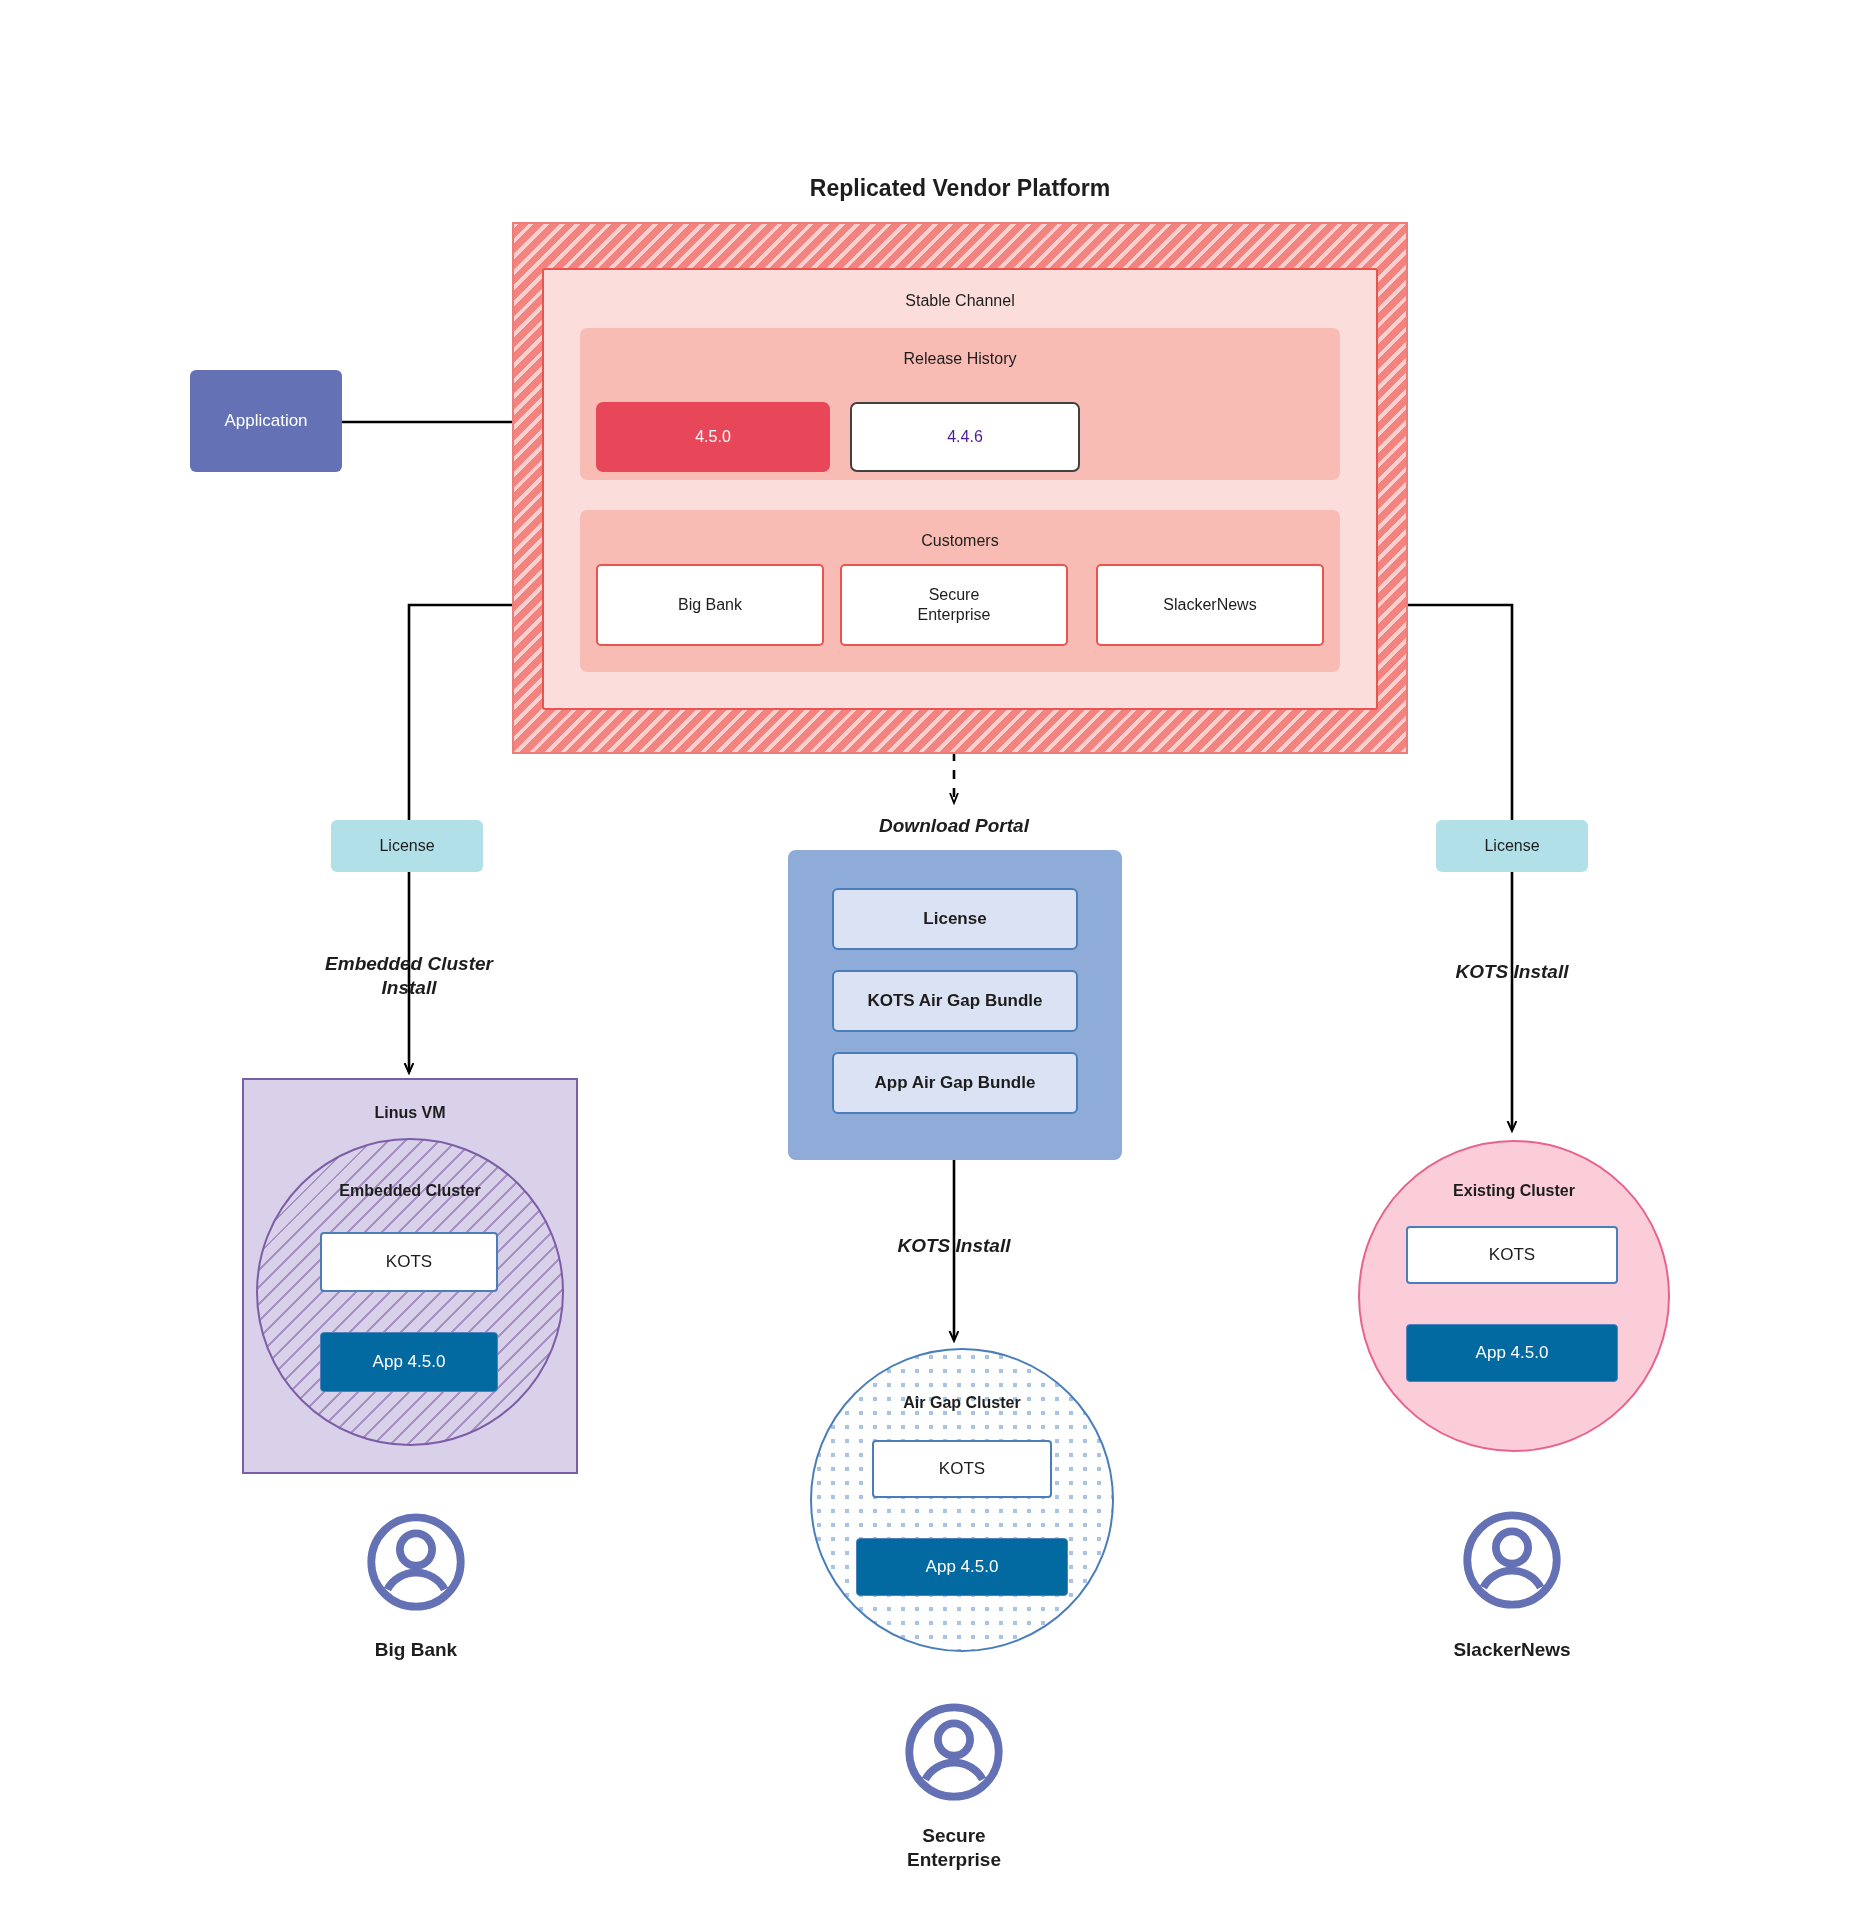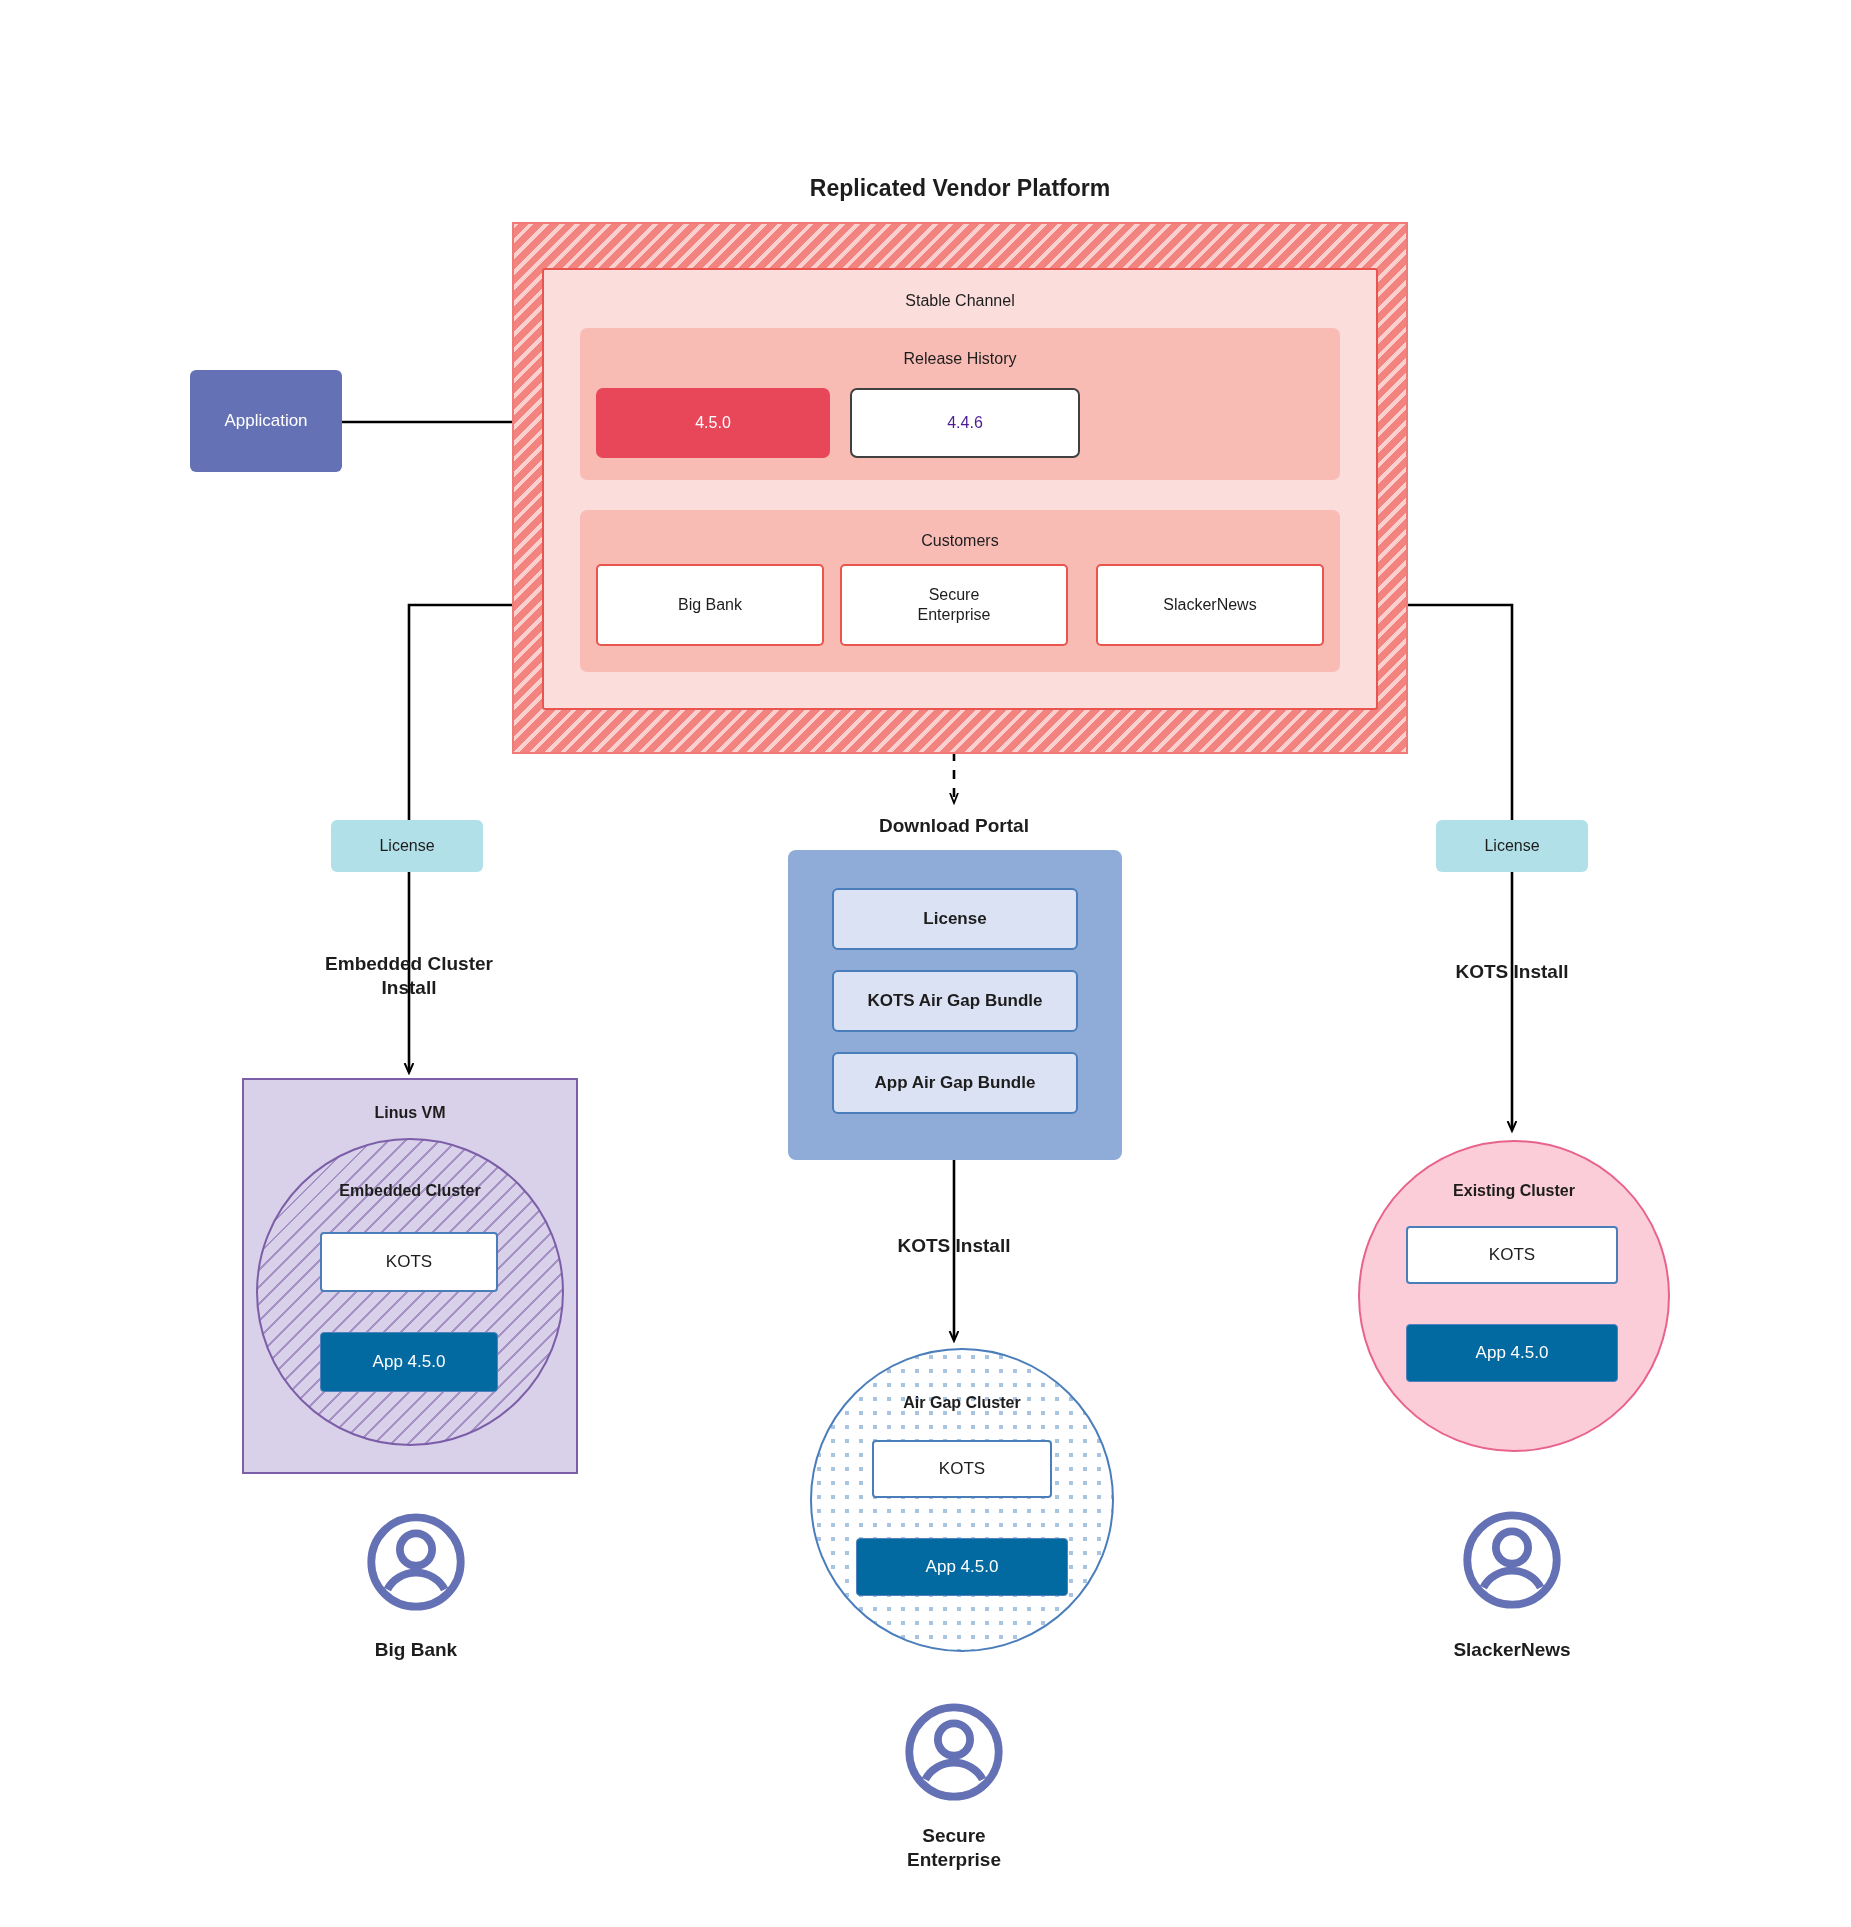--- a/index.html
+++ b/index.html
@@ -60,20 +60,21 @@
   .panel-heading {
     font-size: 16px;
     font-weight: 400;
     color: #1d1d1d;
   }
 
   .release-chip {
     border-radius: 7px;
     font-size: 16px;
     border: 2px solid #404040;
+    margin-top: 14px;
   }
   .release-chip.current {
     background: #e8475a;
     color: #ffffff;
     border-color: #e8475a;
   }
   .release-chip.past {
     background: #ffffff;
     color: #4c1d95;
   }
@@ -96,20 +97,21 @@
   .license-box {
     background: #b2e0e8;
     color: #1d1d1d;
     border-radius: 6px;
     font-size: 16px;
   }
   .flow-label {
     font-size: 19px;
     font-weight: 700;
     color: #1d1d1d;
+    font-style: italic;
   }
 
   
   .portal-box {
     background: #8fabd7;
     border-radius: 8px;
   }
   .portal-item {
     background: #dbe2f3;
     border: 2px solid #4a7ebb;

